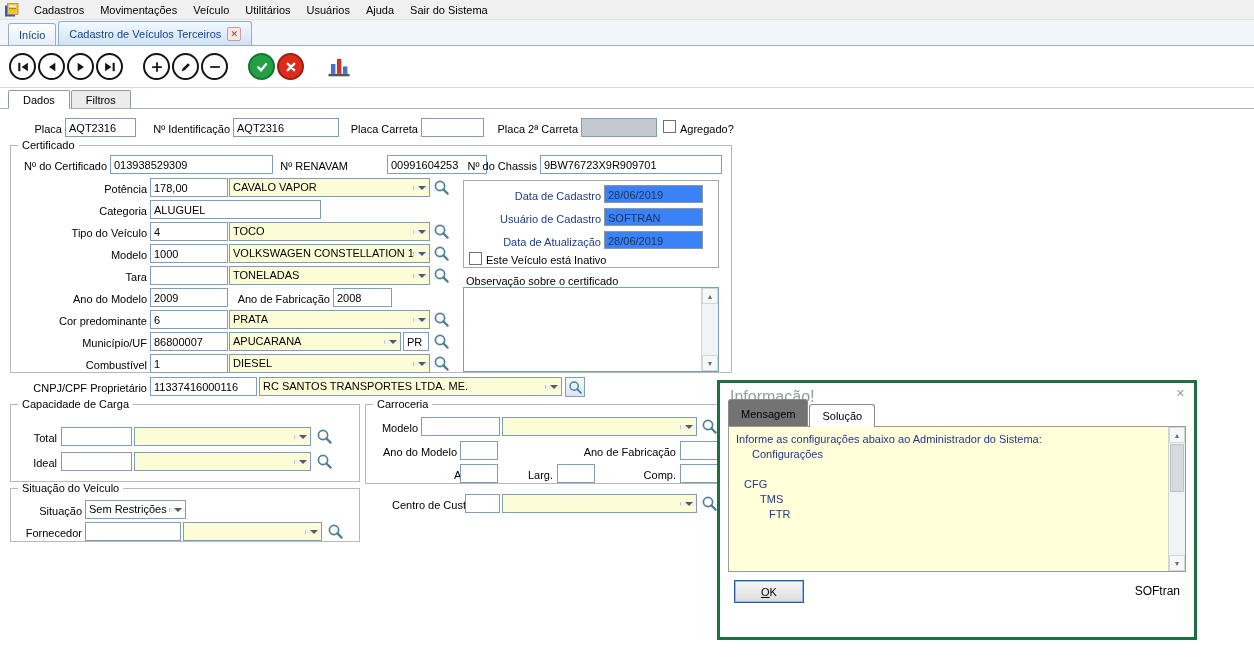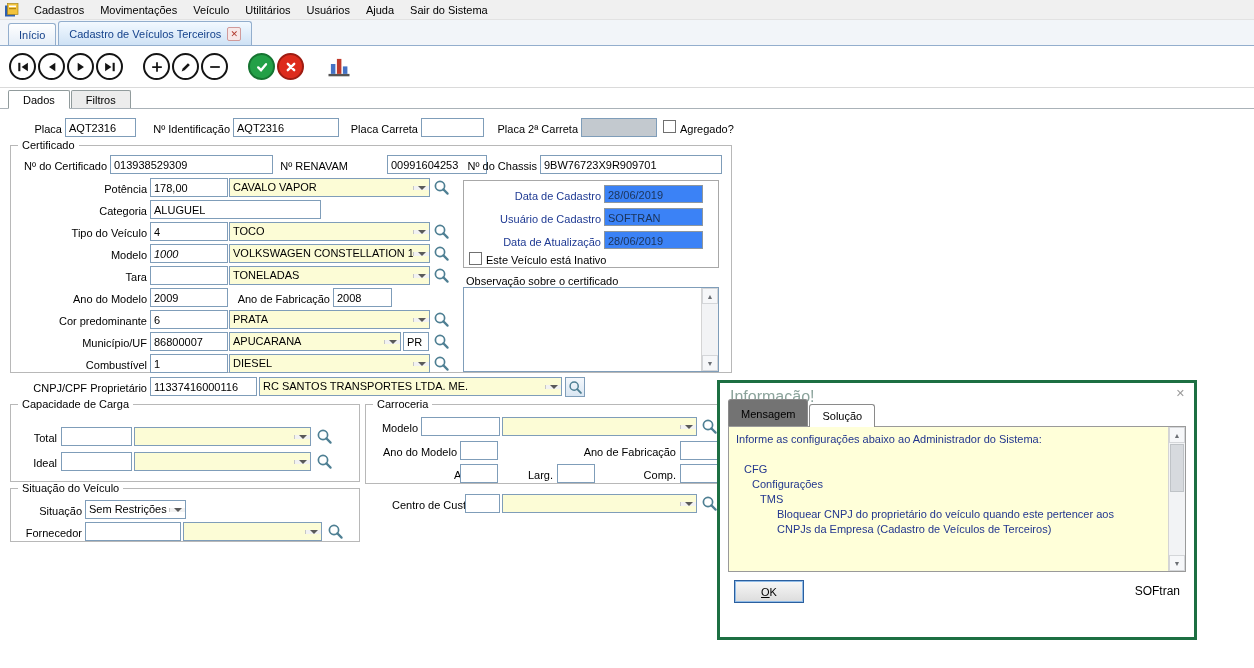--- a/index.html
+++ b/index.html
@@ -219,21 +219,21 @@
     <span class="ca">
       <i></i>
     </span>
   </div>
 <span class="mag" style="left:433px;top:223px"><svg width="17" height="17" viewBox="0 0 17 17">
       <circle cx="7" cy="7" r="4.6" fill="none" stroke="#4e7f93" stroke-width="1.7"></circle>
       <line x1="10.4" y1="10.4" x2="14.6" y2="14.6" stroke="#4e7f93" stroke-width="2.2" stroke-linecap="round"></line>
     </svg></span>
 
 <span class="lbl" style="left:40px;top:247px;width:107px">Modelo</span>
-<input class="inp num" style="left: 150px; top: 244px; width: 78px; font-style: italic;" value="1000">
+<input class="inp num" style="left: 150px; top: 244px; width: 78px;" value="1000">
 <div class="combo" style="left:229px;top:244px;width:201px">
     <span class="ct">VOLKSWAGEN CONSTELLATION 13.180</span>
     <span class="ca">
       <i></i>
     </span>
   </div>
 <span class="mag" style="left:433px;top:245px"><svg width="17" height="17" viewBox="0 0 17 17">
       <circle cx="7" cy="7" r="4.6" fill="none" stroke="#4e7f93" stroke-width="1.7"></circle>
       <line x1="10.4" y1="10.4" x2="14.6" y2="14.6" stroke="#4e7f93" stroke-width="2.2" stroke-linecap="round"></line>
     </svg></span>
@@ -422,24 +422,24 @@
   <div class="dtabs">
     <div class="dtab">
         <span>Mensagem</span>
       </div>
     <div class="dtab active">
         <span>Solução</span>
       </div>
   </div>
   <div class="dlg-content">
     <div class="dline l0">Informe as configurações abaixo ao Administrador do Sistema:</div>
+    <div class="dline l2">Configurações</div>
     <div class="dline l1">CFG</div>
-    <div class="dline l2">Configurações</div>
     <div class="dline l3">TMS</div>
-    <div class="dline l5">Bloquear CNPJ do proprietário do veículo quando este pertencer aos CNPJs da Empresa (Cadastro de Veículos de Terceiros)</div>
+    <div class="dline l4">FTR</div>
     <div class="sb">
       <div class="ar up">▲</div>
       <div class="thumb"></div>
       <div class="ar dn">▼</div>
     </div>
   </div>
   <button class="ok-btn"><span class="u">O</span><span>K</span></button>
   <div class="dlg-brand">SOFtran</div>
 </div>
 

